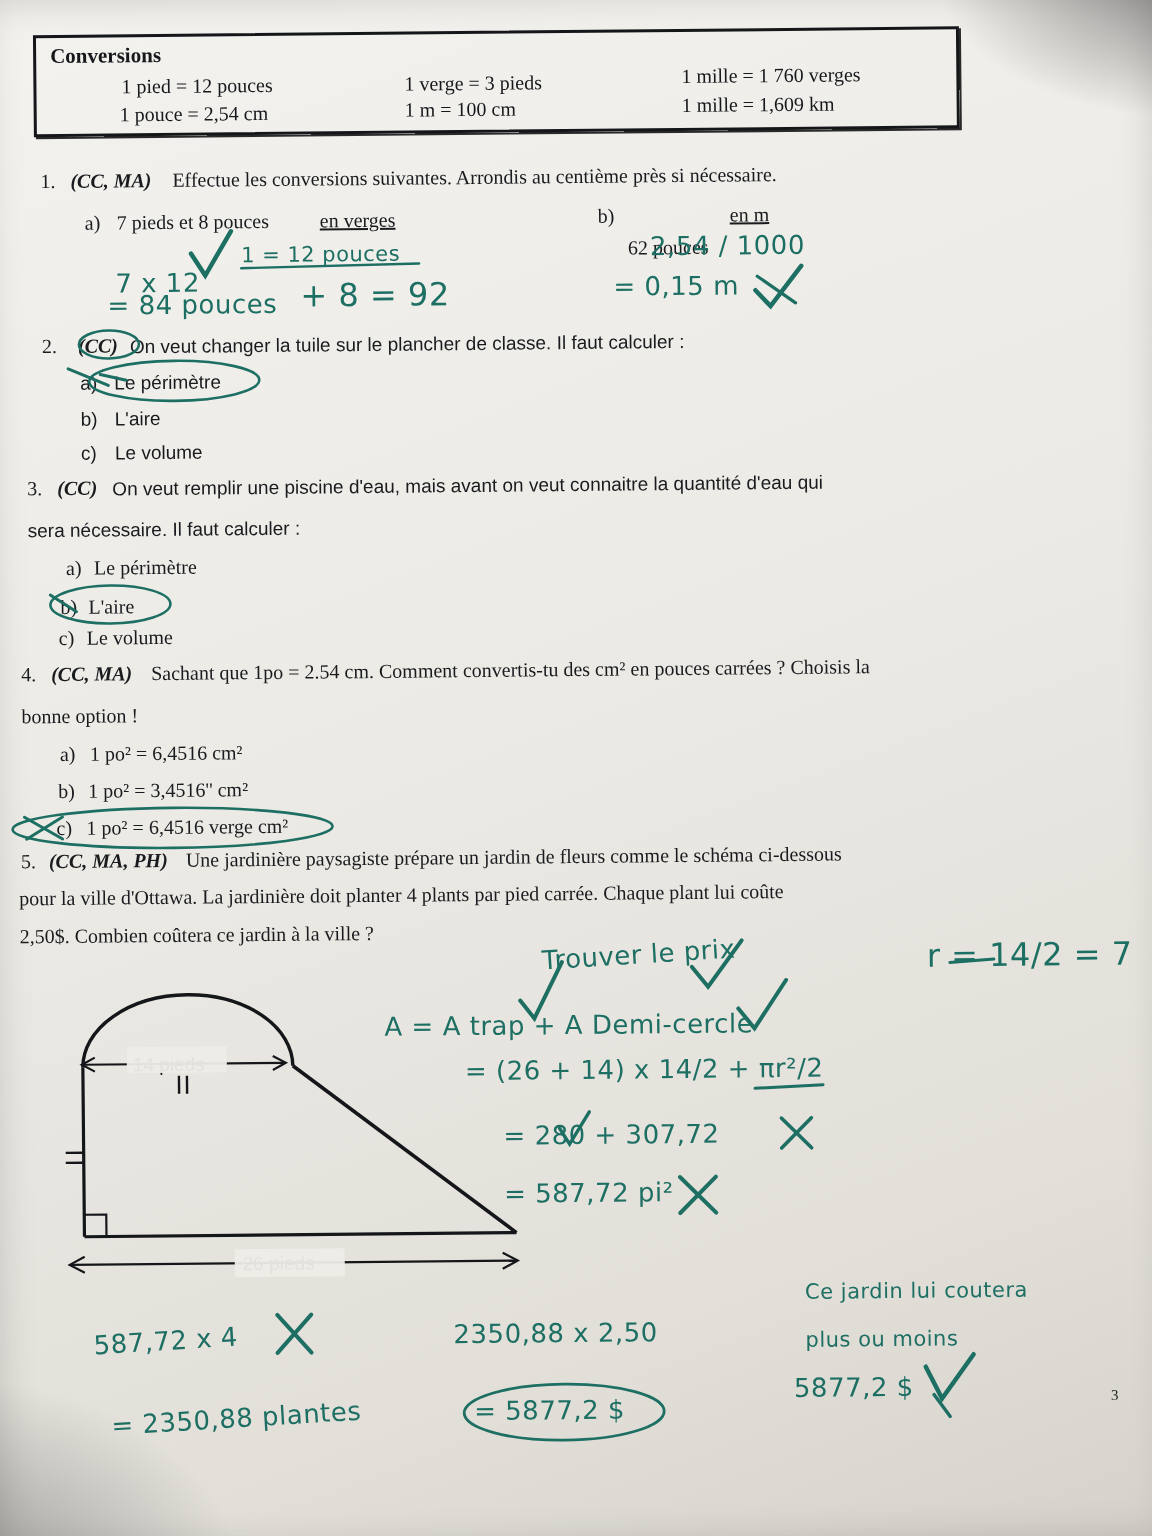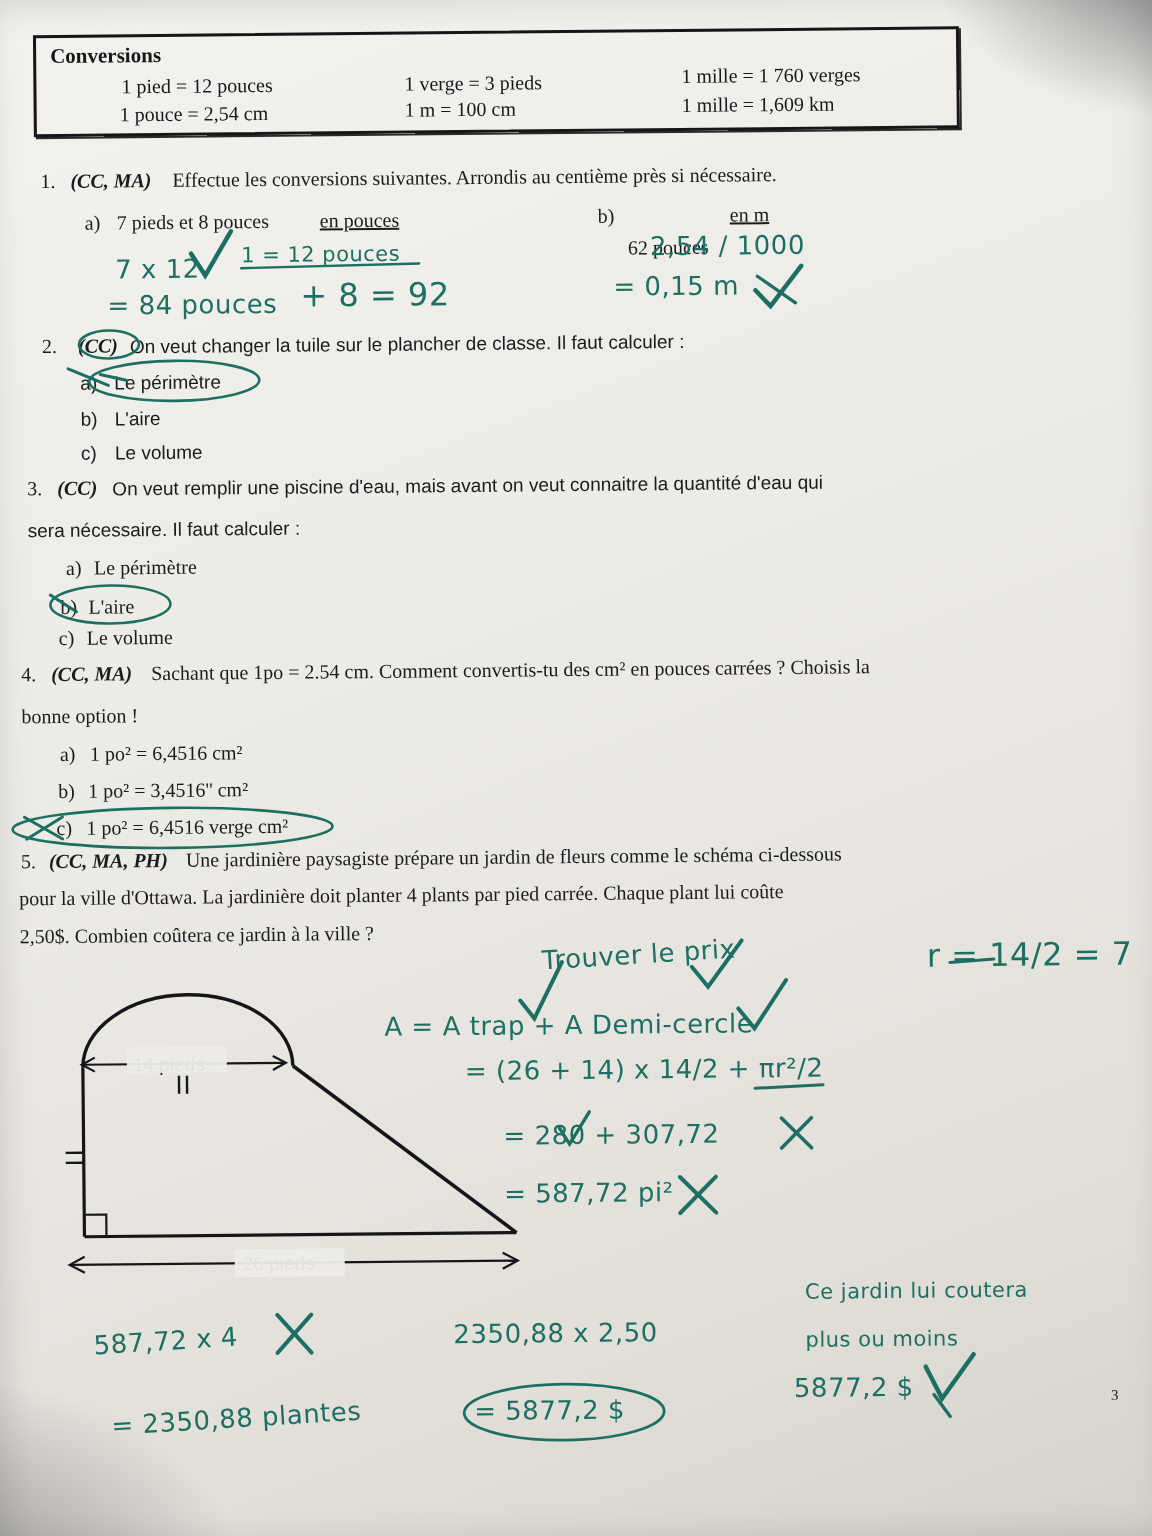--- a/index.html
+++ b/index.html
@@ -148,27 +148,27 @@
       <div class="conv-cell" style="left:368px; top:64px;">1 m = 100 cm</div>
       <div class="conv-cell" style="left:645px; top:62px;">1 mille = 1,609 km</div>
     </div>
 
     <div class="q" style="left:46px; top:165px;">1.</div>
     <div class="q italic" style="left:76px; top:165px;">(CC, MA)</div>
     <div class="q" style="left:178px; top:165px;">Effectue les conversions suivantes. Arrondis au centième près si nécessaire.</div>
 
     <div class="q" style="left:90px; top:207px;">a)</div>
     <div class="q" style="left:122px; top:207px;">7 pieds et 8 pouces</div>
-    <div class="q u" style="left:325px; top:207px;">en pouces</div>
+    <div class="q u" style="left:325px; top:207px;">en verges</div>
 
     <div class="q" style="left:603px; top:205px;">b)</div>
     <div class="q" style="left:633px; top:205px;margin-top:32px;">62 pouces</div>
     <div class="q u" style="left:735px; top:205px;">en m</div>
 
-    <div class="hw" style="left:120px; top:250px;text-align:right;">7 x 12</div>
+    <div class="hw" style="left:120px; top:264px;text-align:right;">7 x 12</div>
     <div class="hw sm" style="left:246px; top:240px;">1 = 12 pouces</div>
     <div class="hw" style="left:112px; top:286px;">= 84 pouces</div>
     <div class="hw big" style="left:305px; top:274px;">+ 8 = 92</div>
 
     <div class="hw" style="left:655px; top:232px;">2,54 / 1000</div>
     <div class="hw" style="left:618px; top:272px;">= 0,15 m</div>
 
     <div class="q" style="left:46px; top:330px;">2.</div>
     <div class="q italic" style="left:82px; top:330px;">(CC)</div>
     <div class="q sans" style="left:134px; top:332px;">On veut changer la tuile sur le plancher de classe. Il faut calculer :</div>

